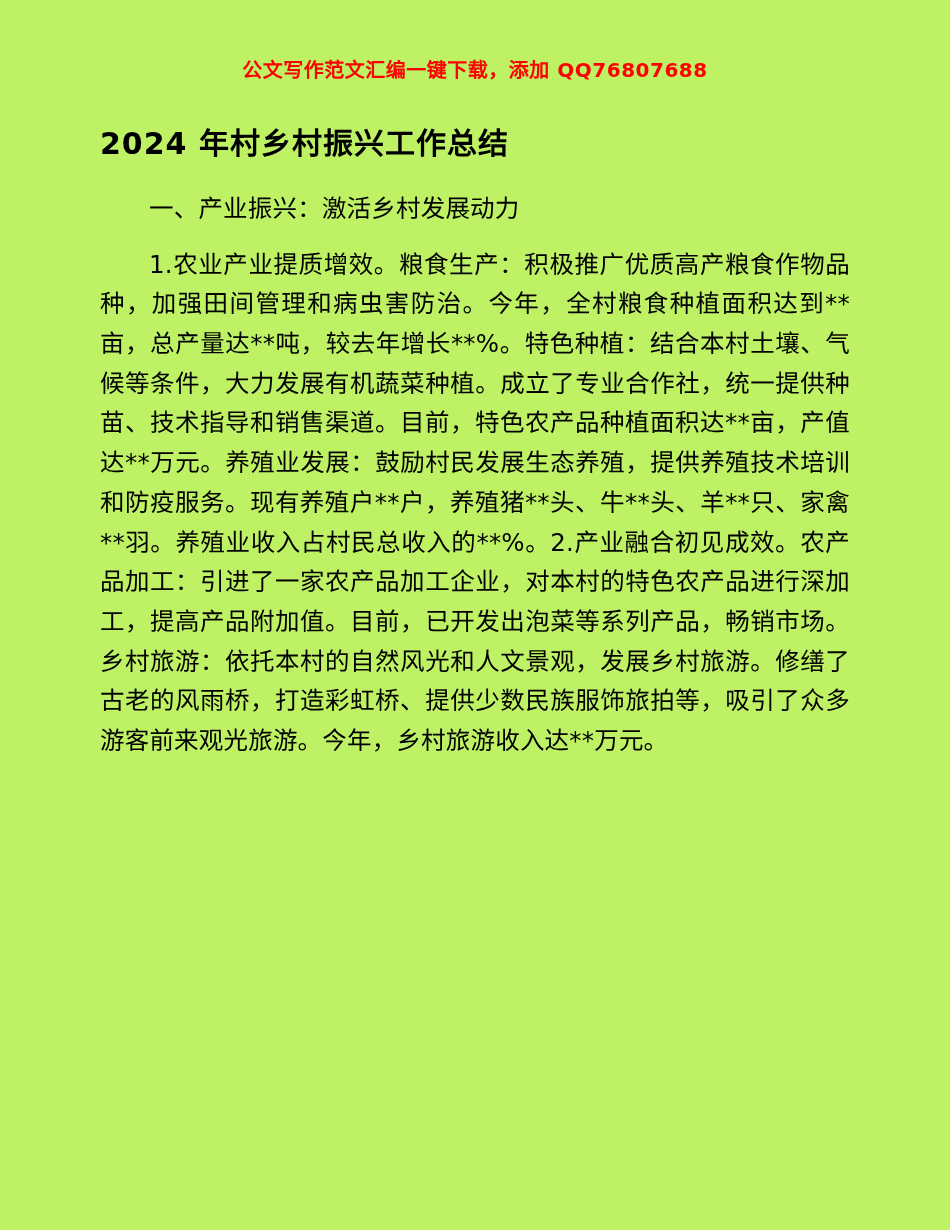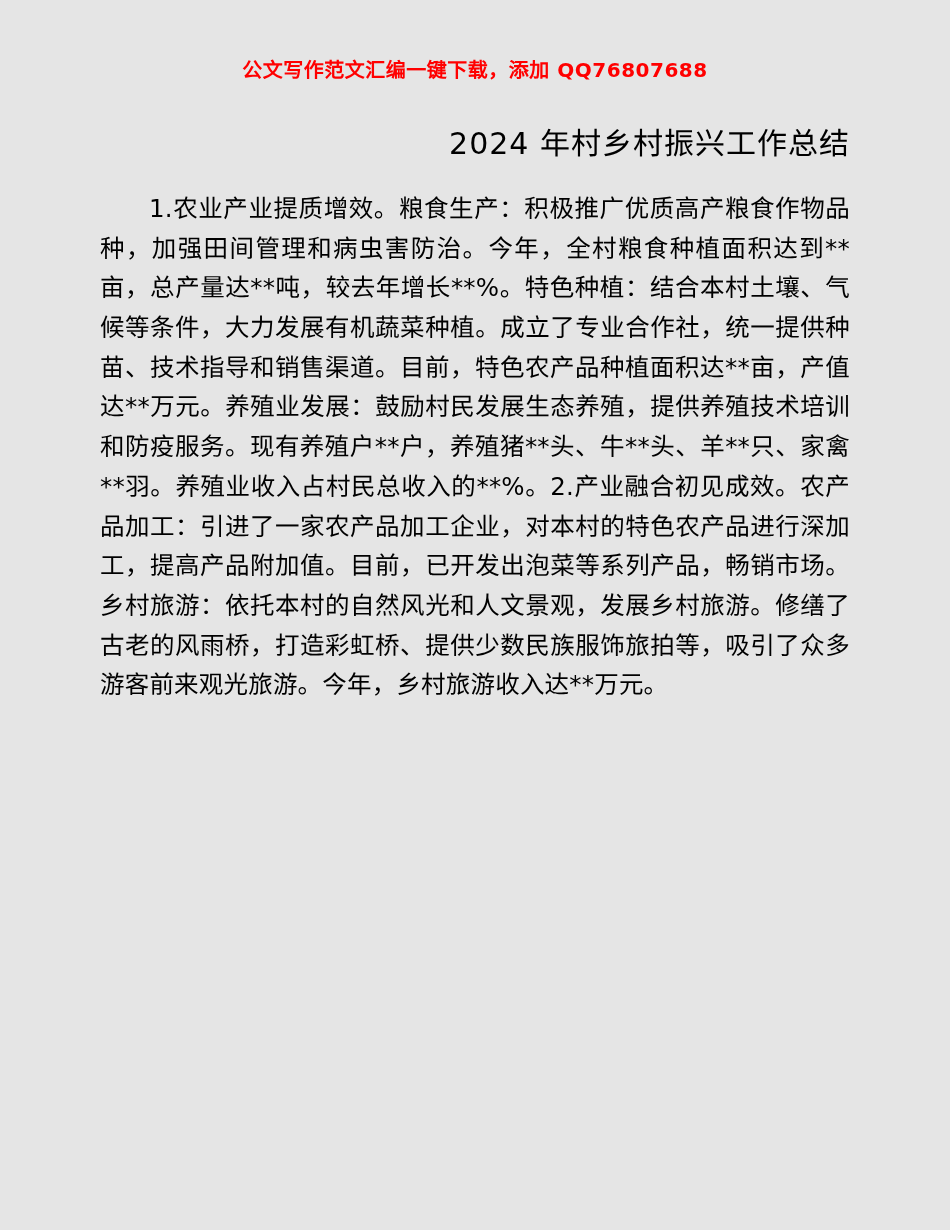--- a/index.html
+++ b/index.html
@@ -14,36 +14,36 @@
     overflow: hidden;
     font-family: "DejaVu Sans", "Liberation Sans", sans-serif;
     color: #000000;
   }
   .page {
     position: relative;
     width: 950px;
     height: 1230px;
     box-sizing: border-box;
     padding: 0 100px;
-    background: #e5e5e5;
+    background: #bef264;
   }
   .watermark {
     text-align: center;
     color: #ff0000;
     font-size: 20px;
     font-weight: 600;
     letter-spacing: 0.5px;
     padding-top: 54px;
     white-space: nowrap;
     font-family: "DejaVu Sans", "Liberation Sans", sans-serif;
   }
   .doc-title {
-    text-align: right;
+    text-align: left;
     font-size: 30px;
-    font-weight: 400;
+    font-weight: 700;
     letter-spacing: 1px;
     margin-top: 36px;
     margin-bottom: 26px;
     font-family: "DejaVu Sans", "Liberation Sans", sans-serif;
   }
   .para {
     font-size: 24.5px;
     line-height: 1.62;
     text-align: justify;
     text-justify: inter-ideograph;
@@ -62,17 +62,18 @@
 </head>
 <body>
 
 <div class="page">
 
   <div class="watermark">公文写作范文汇编一键下载，添加 QQ76807688</div>
 
   <h1 class="doc-title">2024 年村乡村振兴工作总结</h1>
 
 
+  <p class="para heading">一、产业振兴：激活乡村发展动力</p>
 
   <p class="para body-block">1.农业产业提质增效。粮食生产：积极推广优质高产粮食作物品种，加强田间管理和病虫害防治。今年，全村粮食种植面积达到**亩，总产量达**吨，较去年增长**%。特色种植：结合本村土壤、气候等条件，大力发展有机蔬菜种植。成立了专业合作社，统一提供种苗、技术指导和销售渠道。目前，特色农产品种植面积达**亩，产值达**万元。养殖业发展：鼓励村民发展生态养殖，提供养殖技术培训和防疫服务。现有养殖户**户，养殖猪**头、牛**头、羊**只、家禽**羽。养殖业收入占村民总收入的**%。2.产业融合初见成效。农产品加工：引进了一家农产品加工企业，对本村的特色农产品进行深加工，提高产品附加值。目前，已开发出泡菜等系列产品，畅销市场。乡村旅游：依托本村的自然风光和人文景观，发展乡村旅游。修缮了古老的风雨桥，打造彩虹桥、提供少数民族服饰旅拍等，吸引了众多游客前来观光旅游。今年，乡村旅游收入达**万元。</p>
 
 
 </div>
 
 </body></html>

